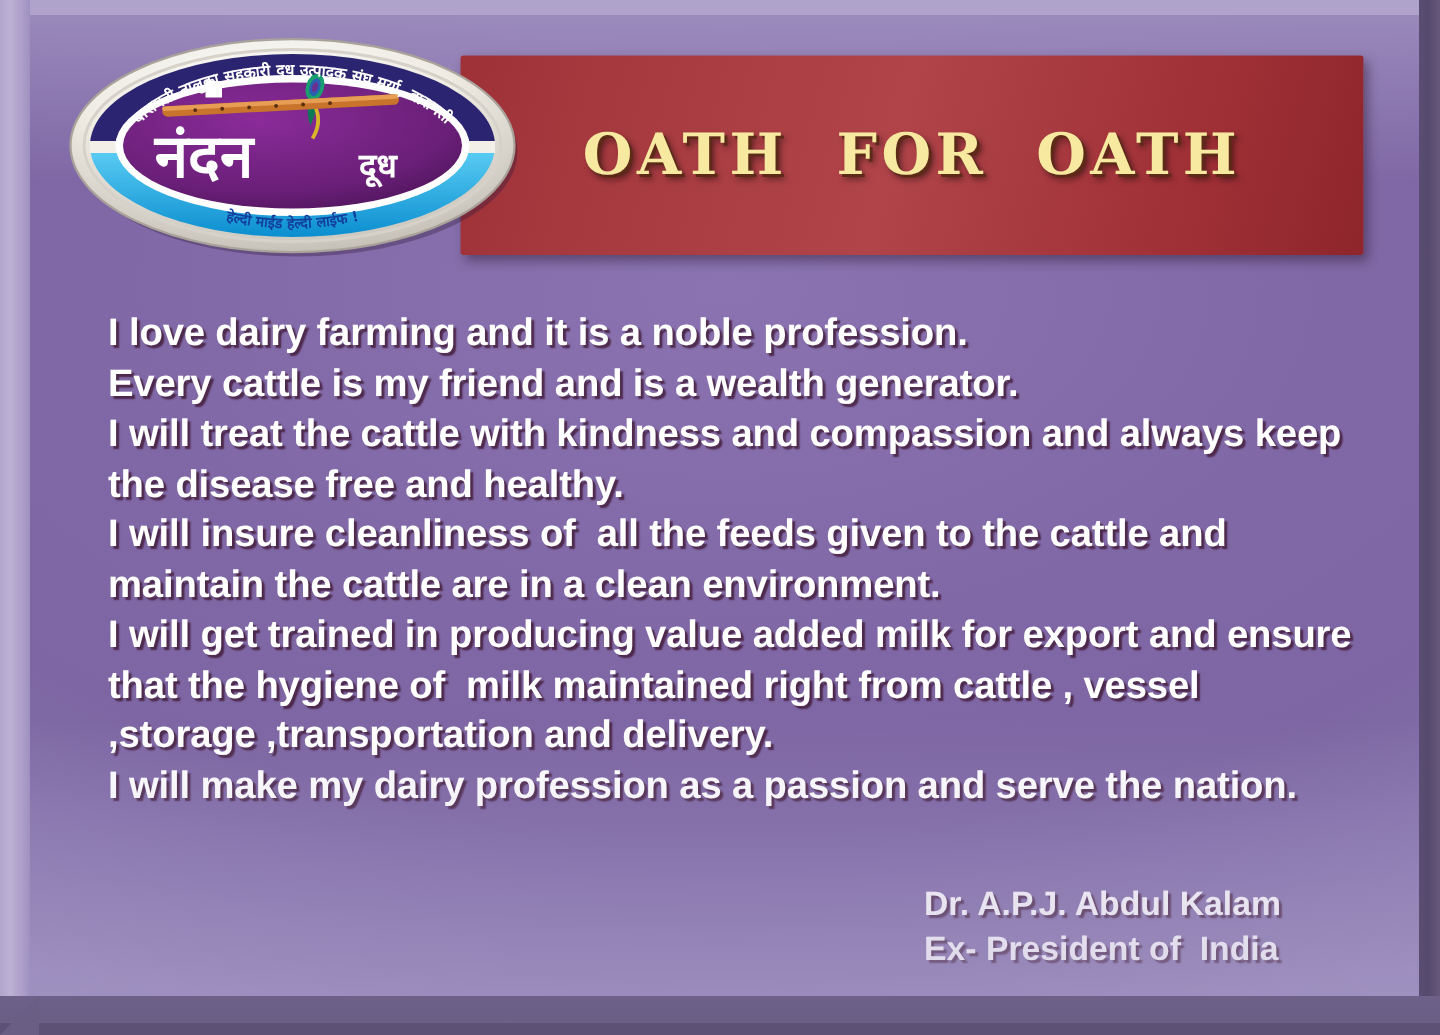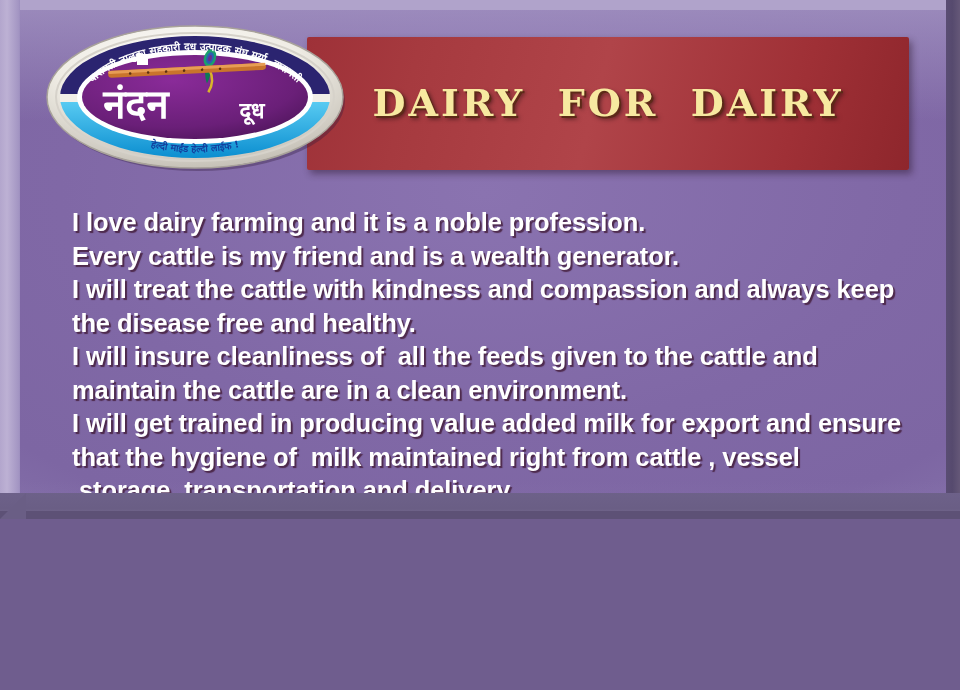--- a/index.html
+++ b/index.html
@@ -11,21 +11,21 @@
     width: 960px;
     height: 690px;
     overflow: hidden;
     font-family: "Liberation Sans", sans-serif;
   }
 
   
   #slide {
     position: relative;
     width: 960px;
-    height: 519px;
+    height: 690px;
     box-sizing: border-box;
     background: #a16207;
     overflow: hidden;
   }
   
   .bevel-right {
     position: absolute;
     top: 0; right: 0;
     width: 14px; height: 690px;
     background: linear-gradient(to right,#5a4d73 0%, #564a6e 45%, #655878 100%);
@@ -236,21 +236,21 @@
           <text font-family="'DejaVu Sans', sans-serif" font-size="10.5" font-weight="bold" fill="#ffffff">
             <textPath href="#arcTop" startOffset="50%" text-anchor="middle" id="tp-top">बारामती तालुका सहकारी दूध उत्पादक संघ मर्या, बारामती</textPath>
           </text>
           <text font-family="'DejaVu Sans', sans-serif" font-size="9.5" font-weight="bold" fill="#123f9e">
             <textPath href="#arcBot" startOffset="50%" text-anchor="middle" id="tp-bot">हेल्दी माईंड हेल्दी लाईफ !</textPath>
           </text>
         </svg>
       </div>
 
       <div class="title-banner">
-        <div class="title-line">DAIRY  FOR  DAIRY</div>
+        <div class="title-line">OATH  FOR  OATH</div>
       </div>
     </div>
 
     <div class="oath-body">
       <div class="oath-line">I love dairy farming and it is a noble profession.</div>
       <div class="oath-line">Every cattle is my friend and is a wealth generator.</div>
       <div class="oath-line">I will treat the cattle with kindness and compassion and always keep the disease free and healthy.</div>
       <div class="oath-line">I will insure cleanliness of  all the feeds given to the cattle and maintain the cattle are in a clean environment.</div>
       <div class="oath-line">I will get trained in producing value added milk for export and ensure that the hygiene of  milk maintained right from cattle , vessel ,storage ,transportation and delivery.</div>
       <div class="oath-line">I will make my dairy profession as a passion and serve the nation.</div>

